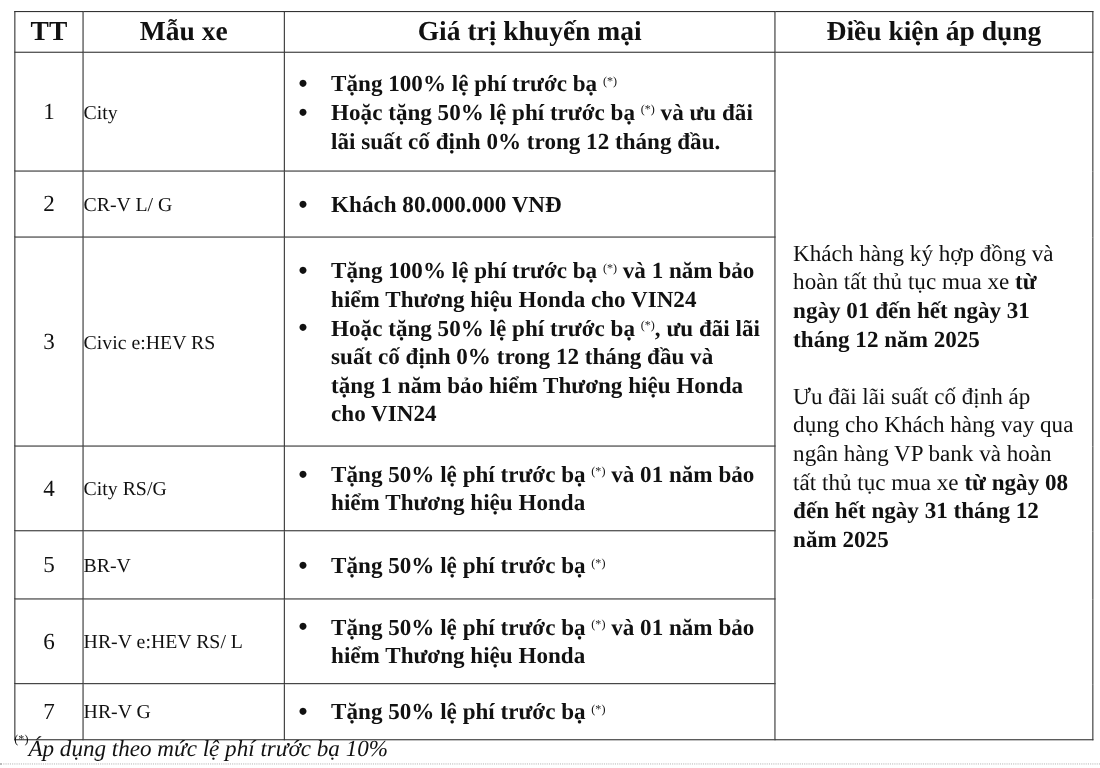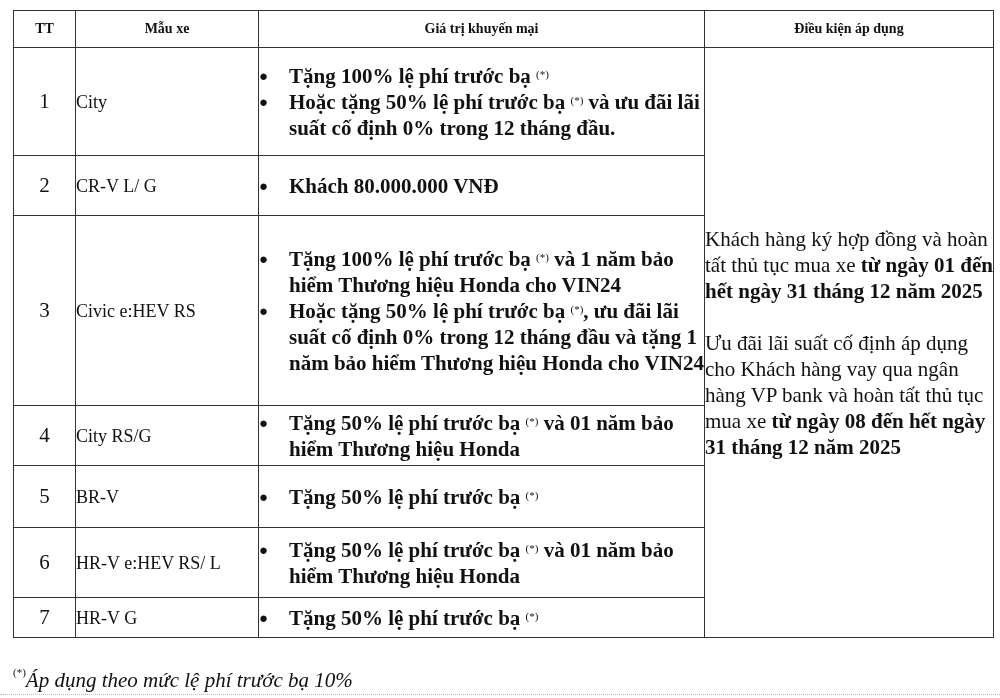--- a/index.html
+++ b/index.html
@@ -1,31 +1,31 @@
 <!DOCTYPE html>
 <html><head>
 <meta charset="utf-8">
 <style>
   html, body { margin: 0; padding: 0; background: #ffffff; }
   body { width: 1000px; height: 698px; position: relative; overflow: hidden;
          font-family: "Liberation Serif", "DejaVu Serif", serif; color: #111; }
   table.promo { position: absolute; left: 13px; top: 10px; width: 980px;
                 border-collapse: collapse; table-layout: fixed; }
   table.promo th, table.promo td { border: 1.6px solid #333; padding: 0; vertical-align: middle; }
-  th { font-weight: bold; font-size: 14px; height: 36px; text-align: center; }
+  th { font-weight: bold; font-size: 25px; height: 36px; text-align: center; }
   col.c1 { width: 62px; } col.c2 { width: 183px; } col.c3 { width: 446px; } col.c4 { width: 289px; }
   td.tt { text-align: center; font-size: 21px; }
   td.model { font-size: 18px; padding-left: 12px; line-height: 26px; }
   td.promo-cell { font-size: 21px; font-weight: bold; line-height: 26px; padding: 4px 6px 4px 50px; }
-  ul.bullets { margin: 0; padding: 0; list-style: none; }
+  ul.bullets { margin: 12px; padding: 0; list-style: none; }
   ul.bullets li { position: relative; padding-left: 30px; }
   ul.bullets li::before { content: "\25CF"; position: absolute; left: 0; top: 0; font-size: 15px; }
   sup { font-size: 11px; font-weight: normal; vertical-align: top; position: relative; top: -2px; }
   td.cond { font-size: 21px; line-height: 26px; padding: 0 10px; vertical-align: middle; }
-  td.cond p { margin: 0; }
+  td.cond p { margin: 16px; }
   td.cond p + p { margin-top: 26px; }
   .b { font-weight: bold; }
   .footnote { position: absolute; left: 13px; top: 668px; font-size: 21px; font-style: italic; text-align: center; }
   .footnote sup { font-style: normal; }
   .divider { position: absolute; left: 0; right: 0; top: 694px; border-top: 1px dotted #bbb; }
 </style>
 </head>
 <body>
 
 <table class="promo">

